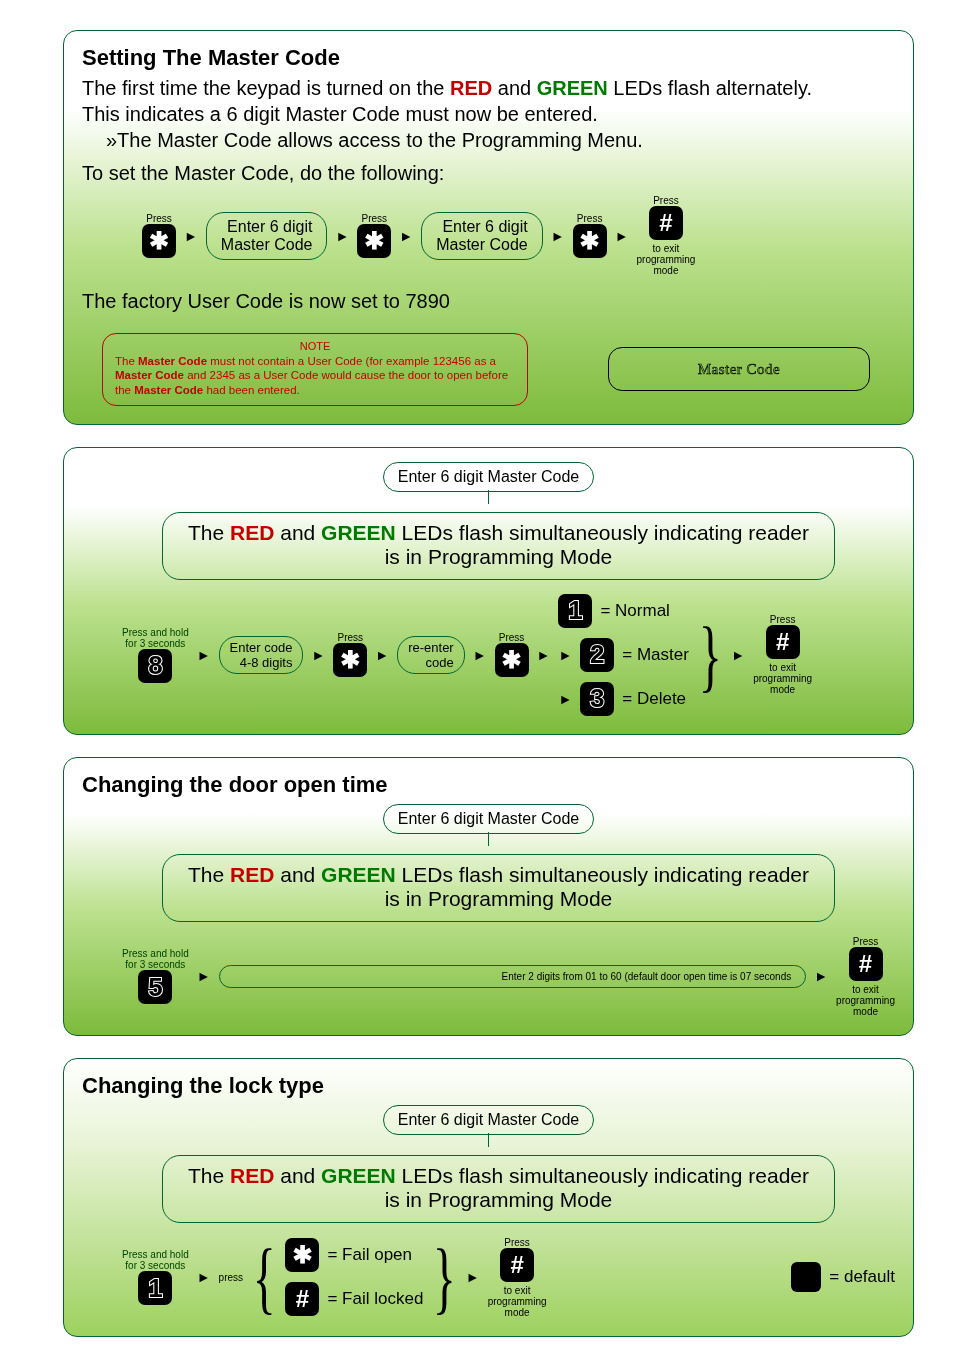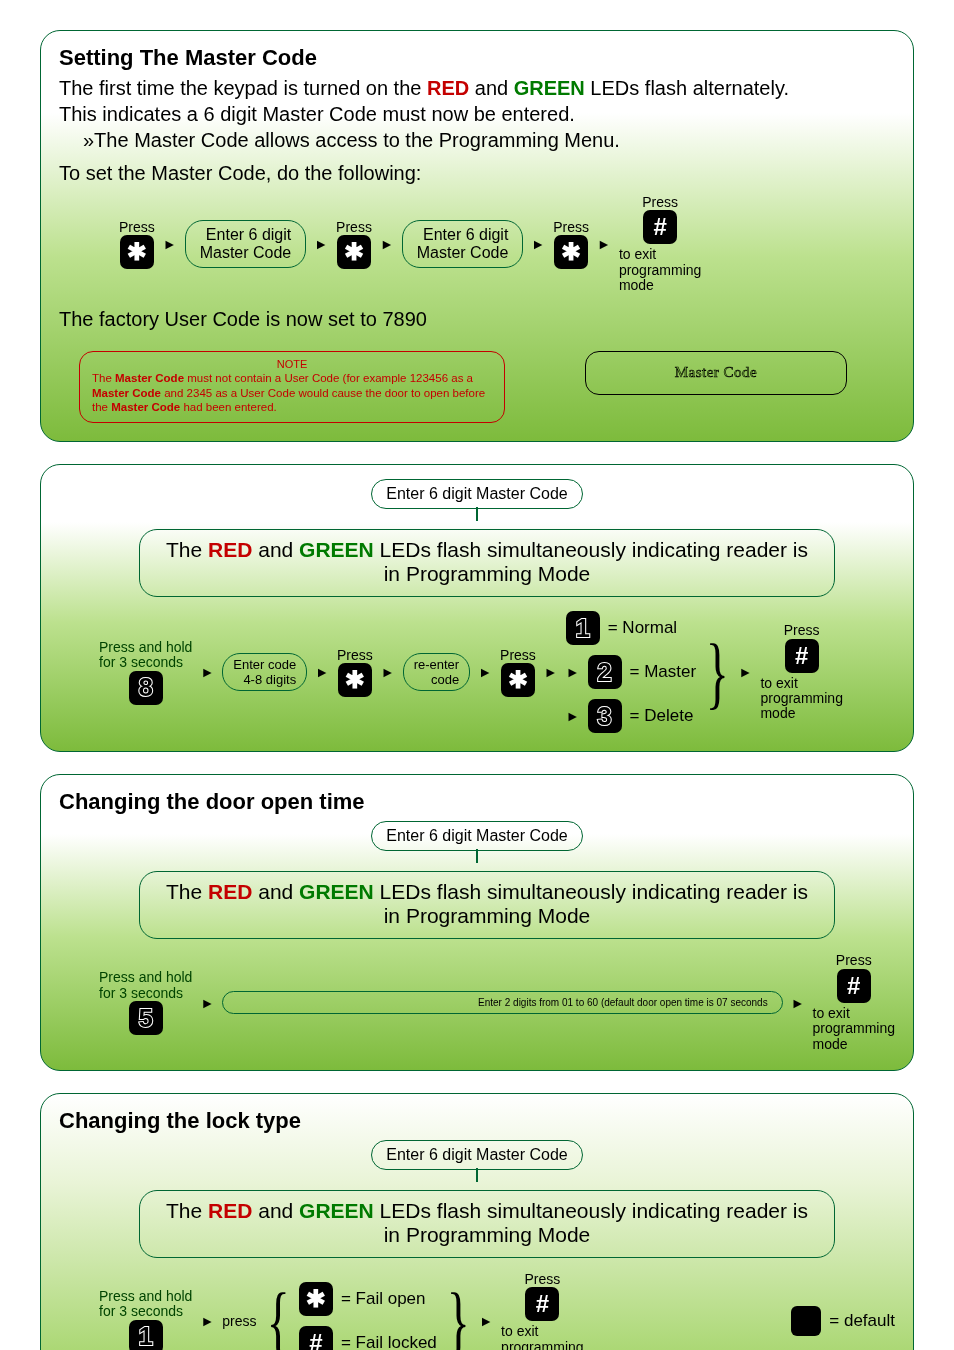--- a/index.html
+++ b/index.html
@@ -6,24 +6,25 @@
     margin: 0;
     padding: 30px 40px 10px 40px;
     background: #fff;
     font-family: Verdana, Arial, sans-serif;
     width: 954px;
     box-sizing: border-box;
     color: #000;
   }
   .panel {
     border: 1.5px solid #006633;
-    border-radius: 20px;
+    border-radius: 14px;
     padding: 14px 18px 18px 18px;
     margin-bottom: 22px;
     position: relative;
+    margin-left: 23px;
   }
   .panel h2 {
     margin: 0 0 6px 0;
     font-size: 22px;
     font-weight: bold;
   }
   .grad {
     background: linear-gradient(to bottom, #ffffff 0%, #ffffff 20%, #bce18e 55%, #7dbb3c 100%);
   }
   .grad2 {
@@ -35,21 +36,21 @@
   .green { color: #007a00; font-weight: bold; }
   .bold { font-weight: bold; }
   .flow {
     display: flex;
     align-items: center;
     gap: 8px;
     margin: 10px 0 4px 60px;
     font-size: 14px;
   }
   .col { display:flex; flex-direction:column; align-items:center; }
-  .tiny { font-size: 14px; color:#000; text-align:left; line-height:1.1; }
+  .tiny { font-size: 10px; color:#000; text-align:center; line-height:1.1; }
   .key {
     width: 34px; height: 34px;
     background: #000; color:#fff;
     border-radius: 7px;
     font-size: 24px; font-weight:bold;
     display:flex; align-items:center; justify-content:center;
     flex-shrink:0;
   }
   
   .digit {
@@ -91,21 +92,21 @@
     border:1.5px solid #000;
     border-radius:14px;
     width:260px; height:42px;
     display:flex; align-items:center; justify-content:center;
     font-family: "Comic Sans MS", cursive;
     font-size:15px;
     -webkit-text-stroke: 0.6px #000;
     color:#7dbb3c;
     letter-spacing:0.5px;
   }
-  .notesrow { display:flex; gap:80px; align-items:flex-start; margin-top:20px; margin-left:20px;}
+  .notesrow { display:flex; gap:80px; align-items:center; margin-top:20px; margin-left:20px;}
   .hanging-pill {
     display:flex; justify-content:center; margin-bottom:-2px;
   }
   .statusbox {
     border:1.5px solid #006633;
     border-radius: 18px;
     padding: 8px 20px 10px 20px;
     margin: 8px 60px 14px 80px;
     font-size:21px;
     text-align:center;

